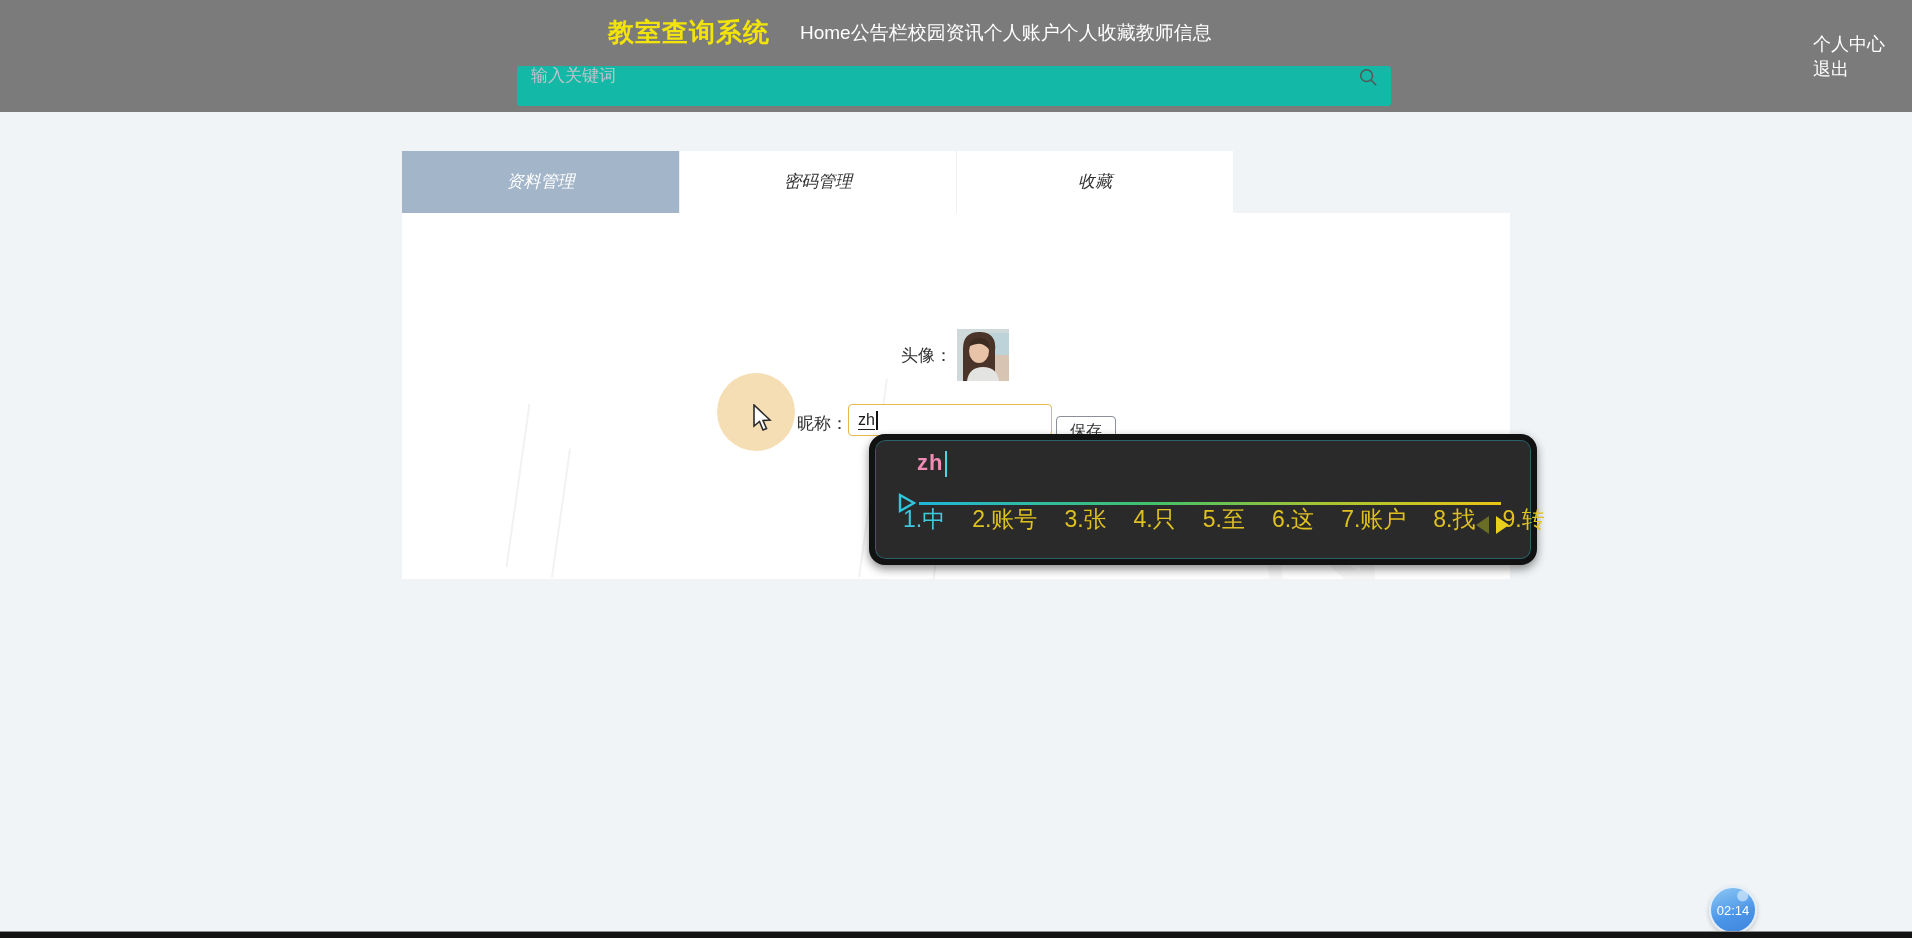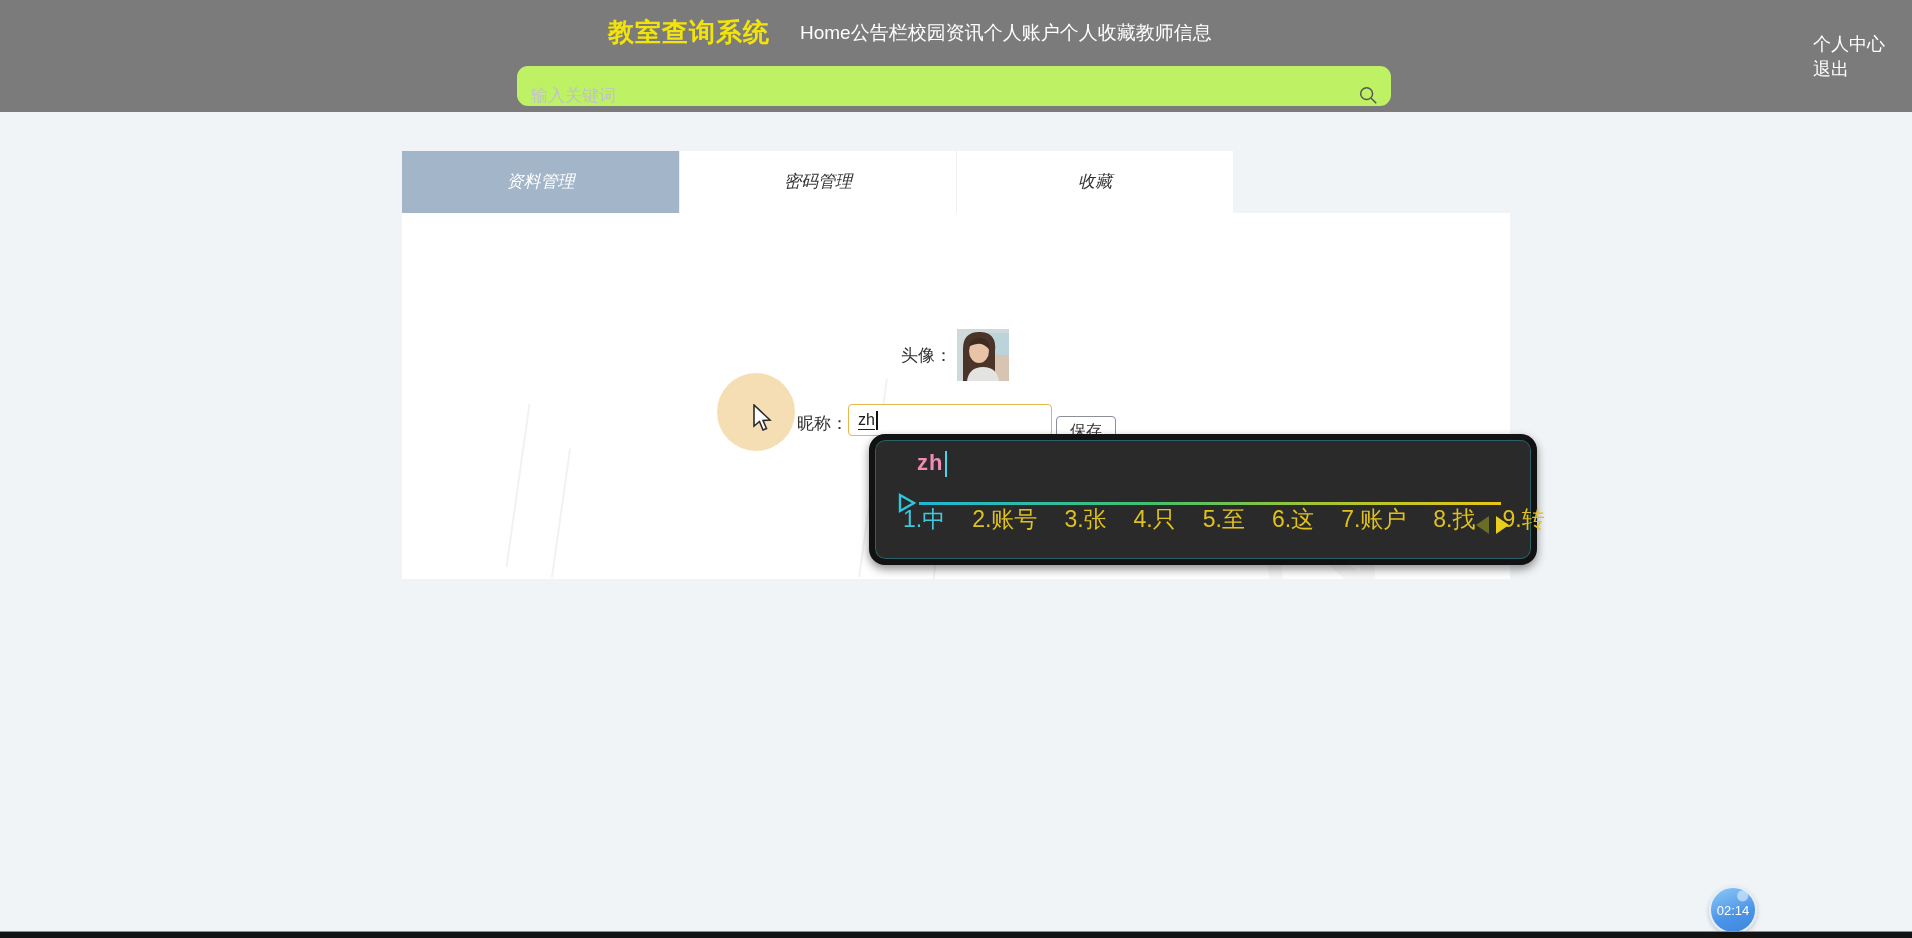--- a/index.html
+++ b/index.html
@@ -7,21 +7,21 @@
   body { font-family: "Liberation Sans", "DejaVu Sans", sans-serif; background: #f1f4f6; }
   .screen { position: relative; width: 1912px; height: 938px; background: #f1f4f6; overflow: hidden; }
 
   
   .header { position: absolute; top: 0; left: 0; width: 1912px; height: 112px; background: #7b7b7b; }
   .logo { position: absolute; left: 608px; top: 15px; font-size: 26px; font-weight: bold; color: #f2e40a; letter-spacing: 1px; }
   .nav { position: absolute; left: 800px; top: 20px; display: flex; }
   .nav-item { color: #ffffff; font-size: 19px; line-height: 26px; cursor: pointer; white-space: nowrap; }
   .user-menu { position: absolute; right: 27px; top: 32px; text-align: left; }
   .user-menu-item { display: block; color: #ffffff; font-size: 18px; line-height: 25px; cursor: pointer; }
-  .searchbar { position: absolute; left: 517px; top: 66px; width: 874px; height: 40px; background: #bef264; border-radius: 11px; display: flex; align-items: flex-end; padding: 0 12px 0 14px; }
+  .searchbar { position: absolute; left: 517px; top: 66px; width: 874px; height: 40px; background: #14b8a6; border-radius: 3px; display: flex; align-items: flex-start; padding: 0 12px 0 14px; }
   .searchbar input { flex: 1; border: none; outline: none; font-size: 17px; color: #333; background: transparent; font-family: inherit; }
   .searchbar input::placeholder { color: #bfc3c9; }
   .search-icon { width: 22px; height: 22px; flex: 0 0 auto; cursor: pointer; }
 
   
   .tabs { position: absolute; left: 402px; top: 151px; display: flex; }
   .tab { width: 277px; height: 62px; line-height: 62px; text-align: center; font-size: 17px; background: #ffffff; color: #333333; cursor: pointer; border-left: 1px solid #efefef; font-style: italic; }
   .tab:first-child { border-left: none; }
   .tab.active { background: #a3b5c9; color: #ffffff; }
 

